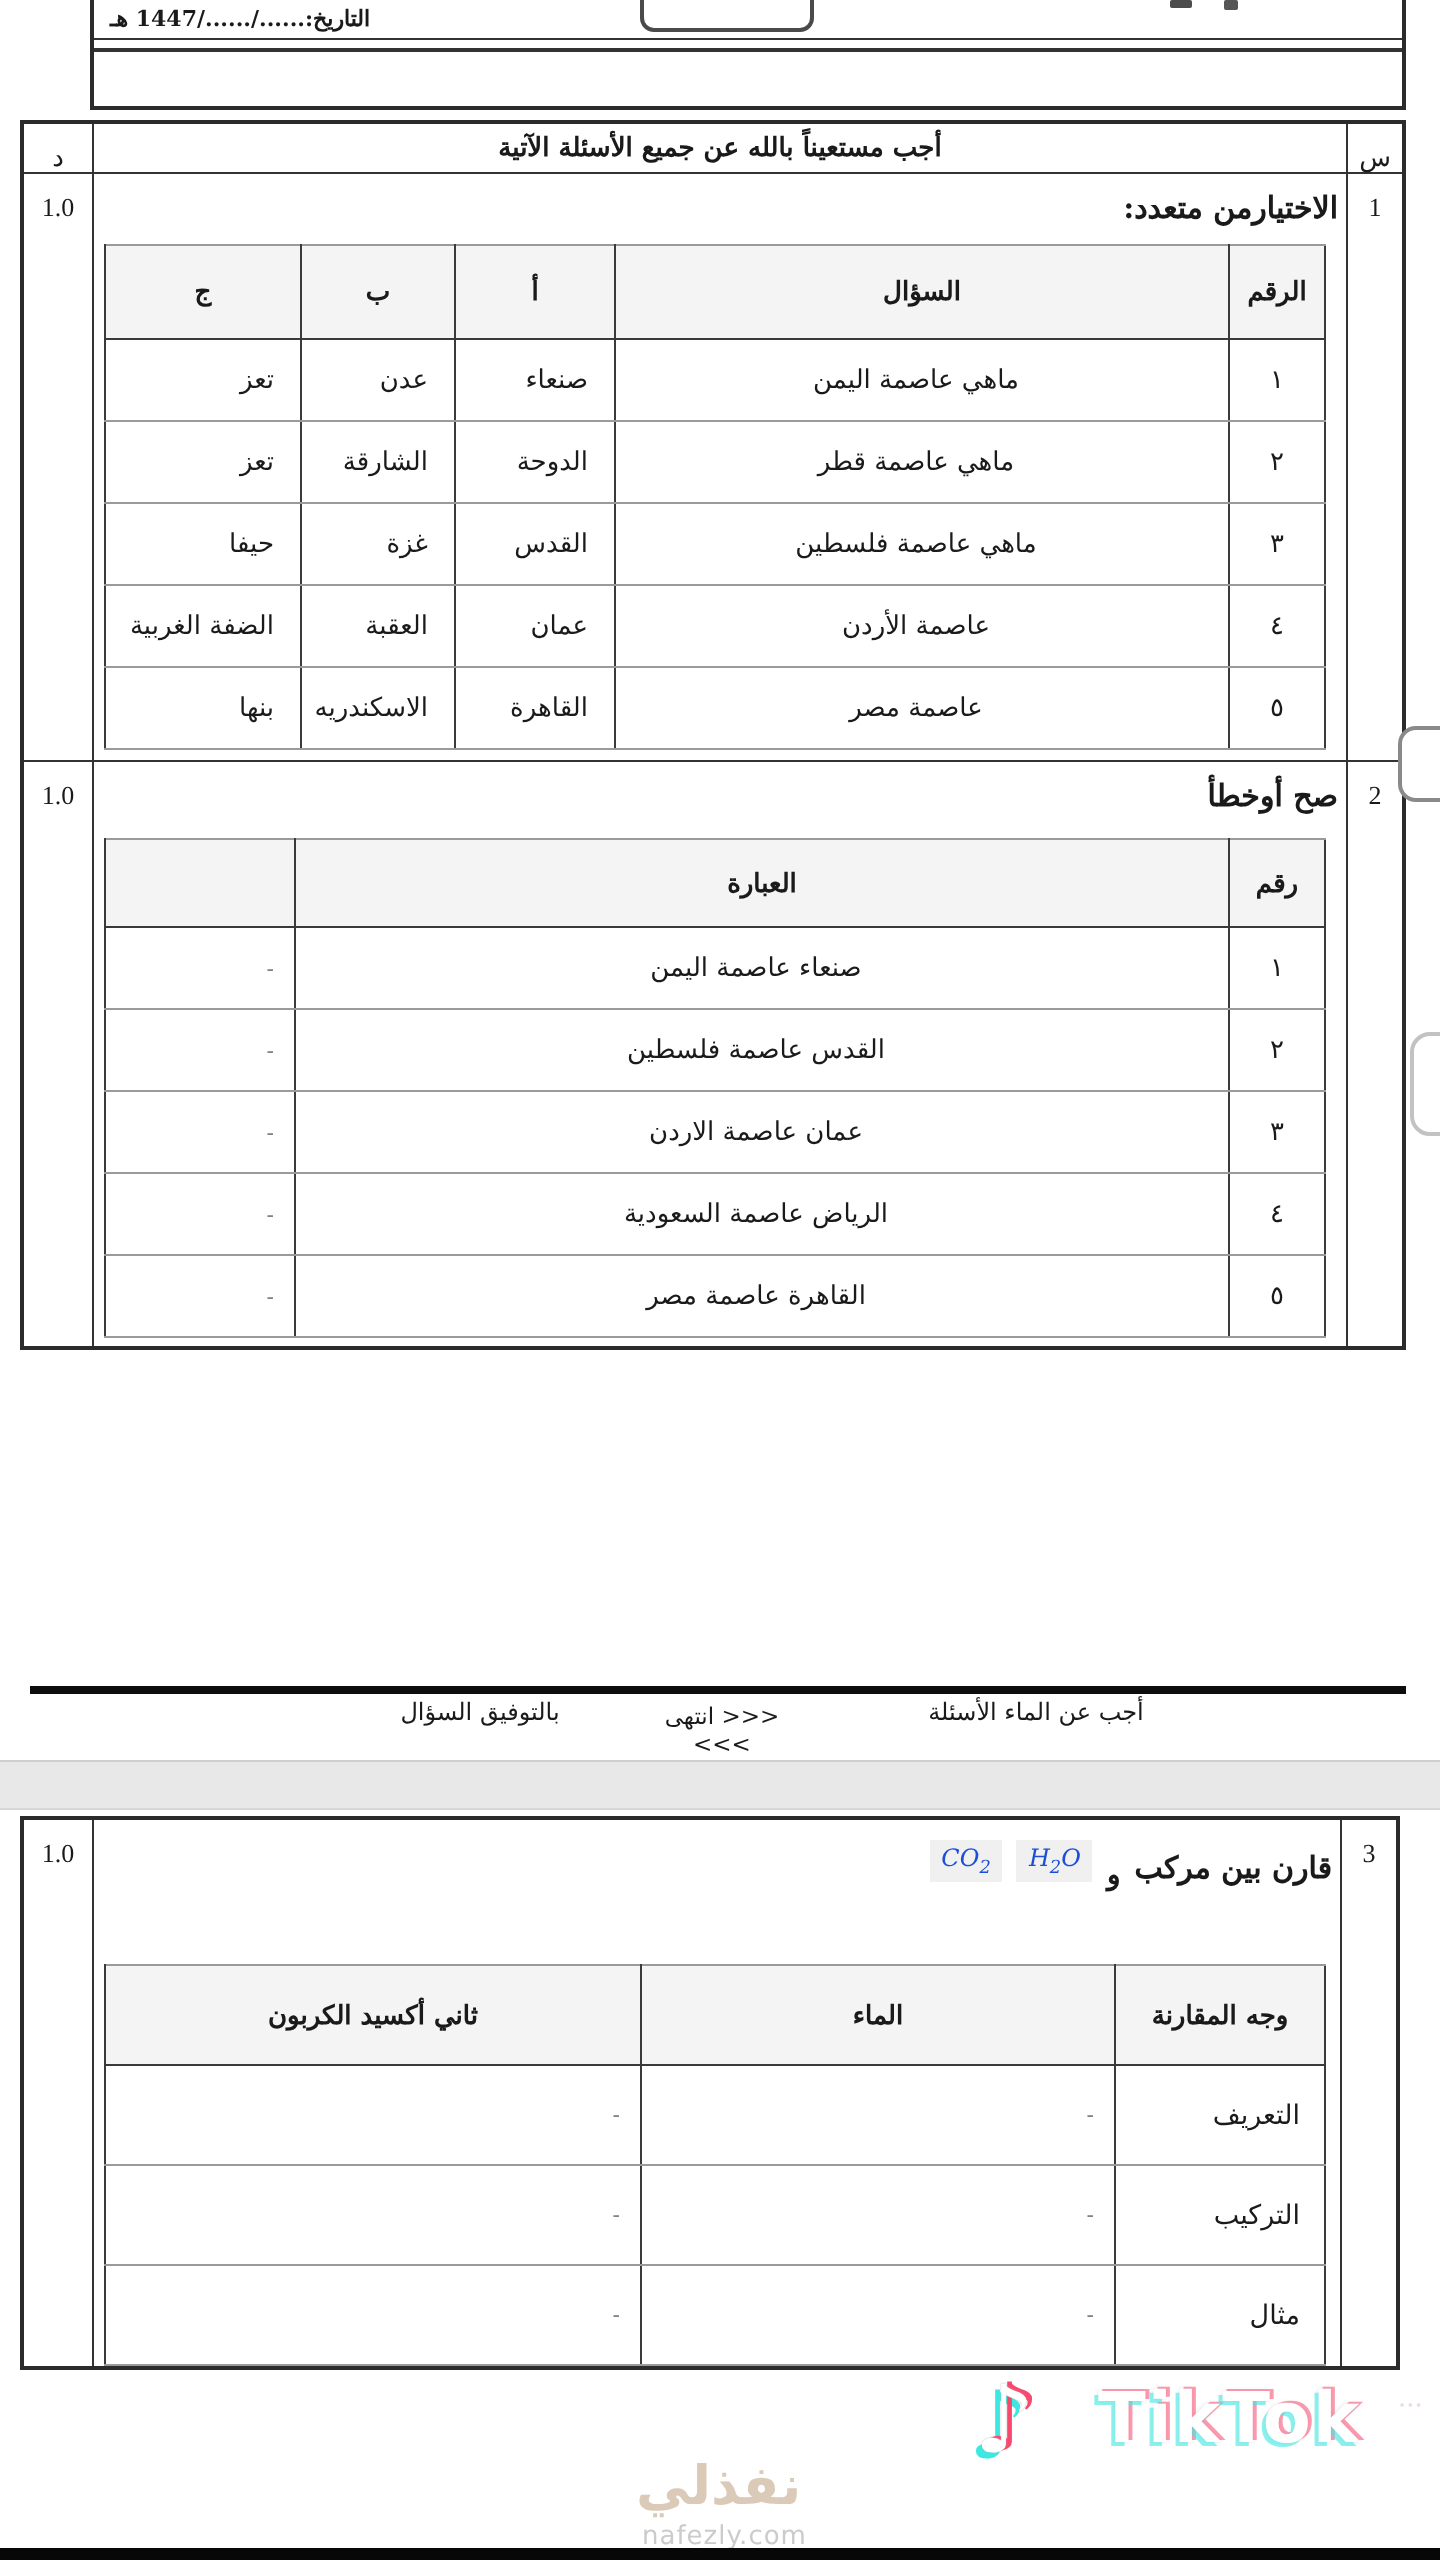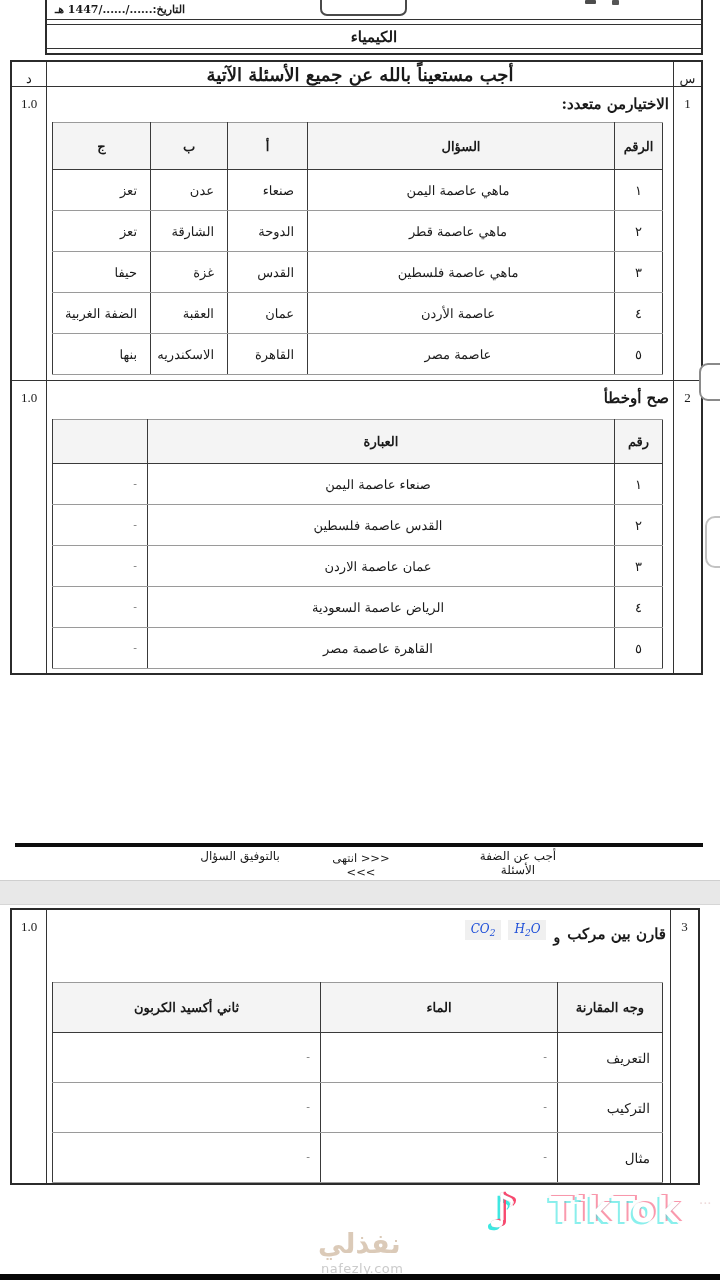--- a/index.html
+++ b/index.html
@@ -24,21 +24,21 @@
   .outer{box-sizing:border-box;border:2px solid #2b2b2b;background:#fff;display:grid;}
   #ot1{left:10px;top:60px;width:693px;height:615px;
        grid-template-columns:35px 1fr 28px;grid-template-rows:25px 294px auto;}
   #ot2{left:10px;top:908px;width:690px;height:277px;
        grid-template-columns:35px 1fr 28px;grid-template-rows:1fr;}
   .oc{position:relative;box-sizing:border-box;}
   .oc.marks{border-right:1.4px solid #333;}
   .oc.snum{border-left:1.4px solid #333;}
   .rb{border-bottom:1.4px solid #333;}
   .instr{display:flex;align-items:center;justify-content:center;
-         font-size:18px;font-weight:600;direction:rtl;}
+         font-size:13px;font-weight:600;direction:rtl;}
   .side{display:flex;justify-content:center;align-items:flex-start;padding-top:9px;
         font-family:"Liberation Serif",serif;font-size:13px;}
   .qtitle{position:absolute;right:4px;top:8px;font-weight:700;font-size:15px;direction:rtl;}
 
   
   table.itbl{border-collapse:collapse;table-layout:fixed;direction:rtl;position:absolute;
              background:#fff;border:1.6px solid #2e2e2e;}
   .itbl th{background:#f4f4f4;font-weight:700;font-size:13.5px;text-align:center;}
   .itbl th,.itbl td{box-sizing:border-box;font-size:13px;
         border-left:1.3px solid #3a3a3a;border-right:1.3px solid #3a3a3a;
@@ -96,21 +96,20 @@
 </head>
 <body>
 
 <div id="screen">
 
   <div class="abs" id="hdrbox">
     <div id="hdr-r1">
       <span id="date">التاريخ:....../....../1447 هـ</span>
     </div>
     <div class="hdr-sep"></div>
-    <div id="hdr-r2">الكيمياء</div>
     <div class="hdr-sep2"></div>
   </div>
   <div class="abs" id="gradebox"></div>
   <div class="abs" id="trm1"></div>
   <div class="abs" id="trm2"></div>
 
   <div class="abs outer" id="ot1">
 
     <div class="oc marks rb side">د</div>
     <div class="oc rb instr">أجب مستعيناً بالله عن جميع الأسئلة الآتية</div>
@@ -215,21 +214,21 @@
           <td class="qst">القاهرة عاصمة مصر</td>
           <td class="dash">-</td>
         </tr>
       </tbody>
         </table>
     </div>
     <div class="oc snum side">2</div>
   </div>
 
   <div class="abs" id="fline"></div>
-  <span class="ftxt" id="f-right">أجب عن الضفة الأسئلة</span>
+  <span class="ftxt" id="f-right">أجب عن الماء الأسئلة</span>
   <span class="ftxt" id="f-center">&lt;&lt;&lt; انتهى &gt;&gt;&gt;</span>
   <span class="ftxt" id="f-left">بالتوفيق السؤال</span>
 
   <div class="abs" id="band"></div>
 
   <div class="abs outer" id="ot2">
     <div class="oc marks side">1.0</div>
     <div class="oc">
       <div id="q3title">
         <span class="fbox"><span>CO</span><sub>2</sub><span></span></span>

